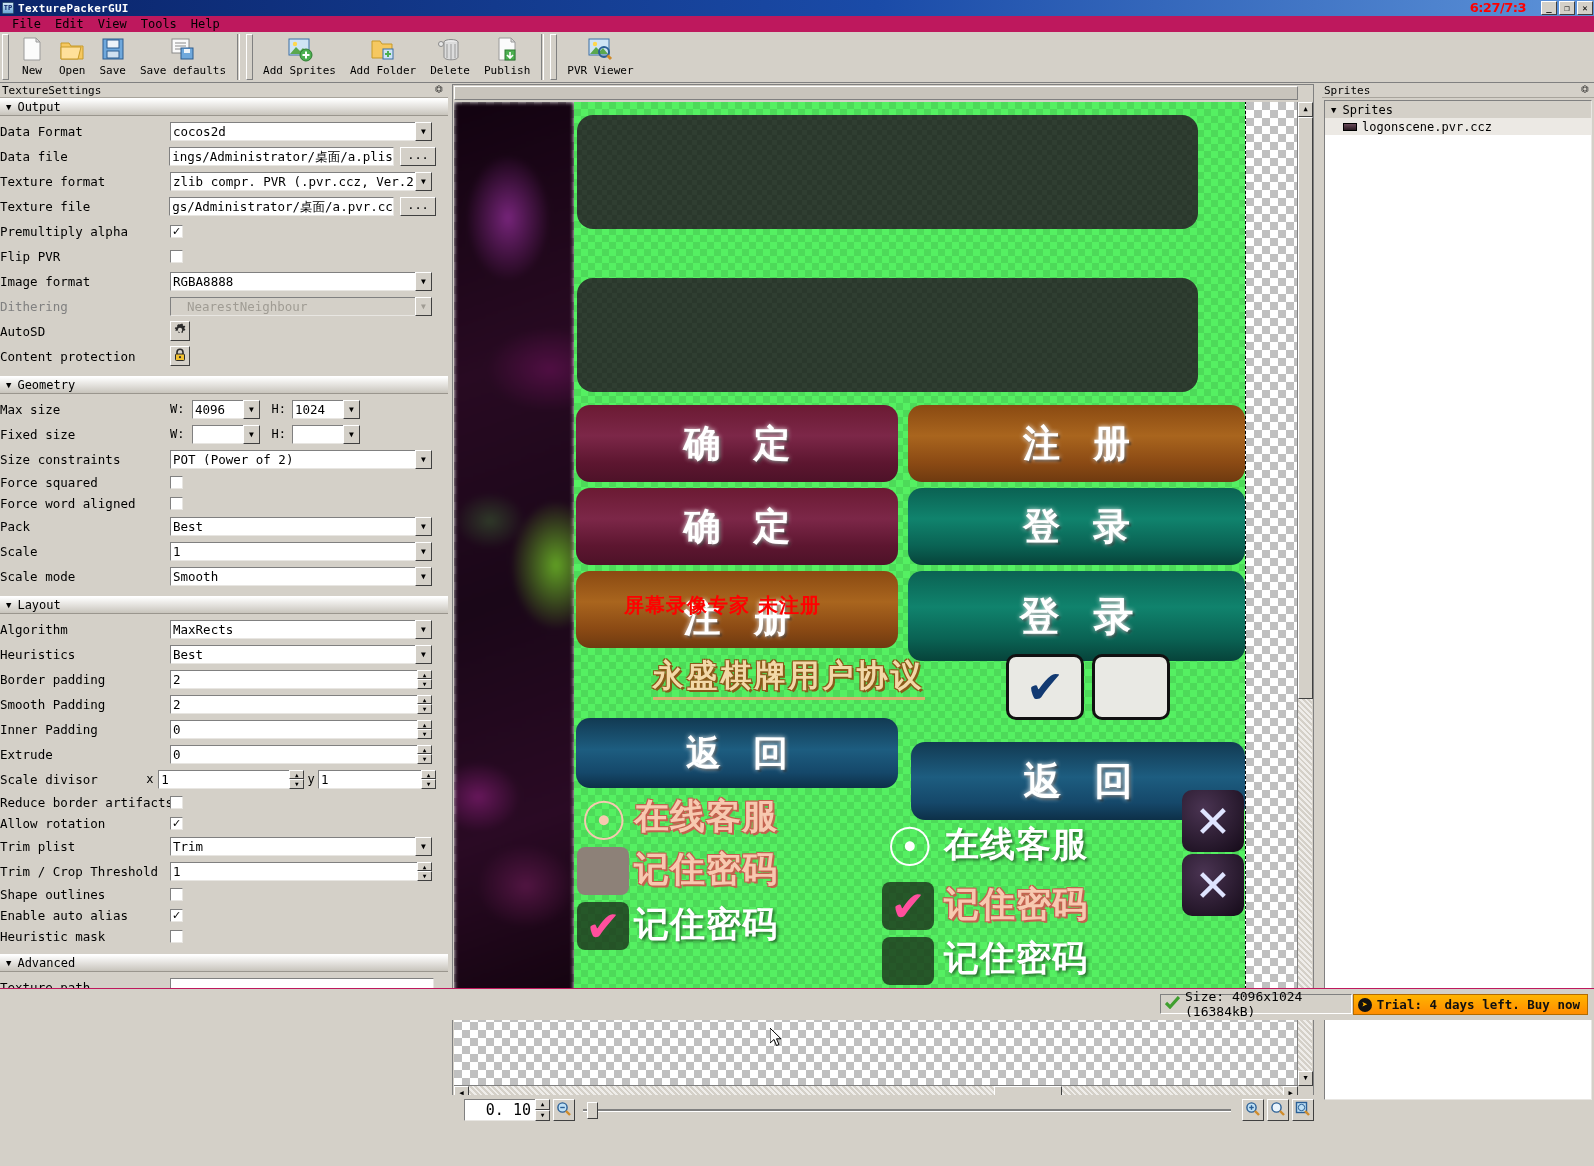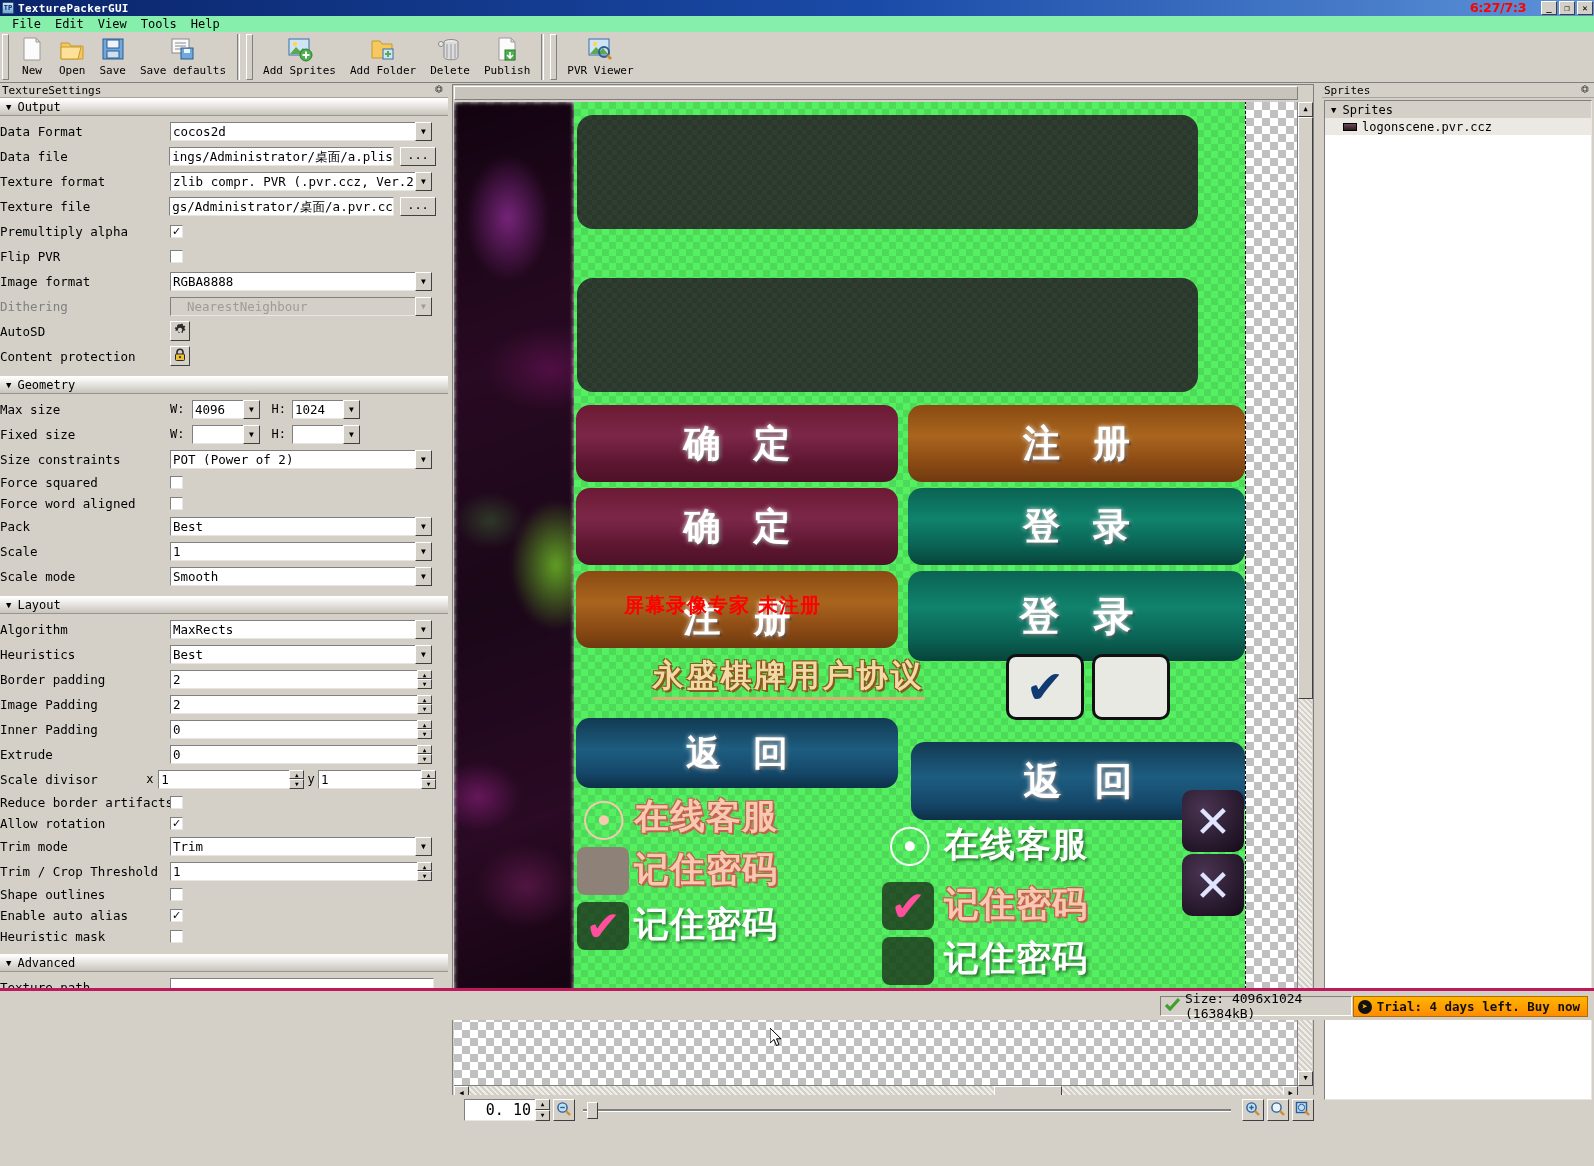--- a/index.html
+++ b/index.html
@@ -37,21 +37,21 @@
   .recorder-time {
     position: absolute; right: 68px; top: 0px;
     color: #ff0000; font-weight: bold; font-size: 13px;
     font-family: "DejaVu Sans", "Liberation Sans", sans-serif;
     letter-spacing: -0.5px; z-index: 50;
   }
 
   
   .menubar {
     position: absolute; left: 0; top: 16px; width: 1594px; height: 17px;
-    background: #86efac; display: flex; align-items: center; padding-left: 5px;
+    background: #be185d; display: flex; align-items: center; padding-left: 5px;
     border-bottom: 1px solid #d4d0c8;
   }
   .menu-item { padding: 1px 7px; font-size: 12px; }
 
   
   .toolbar {
     position: absolute; left: 0; top: 33px; width: 1594px; height: 50px;
     background: #d4d0c8; display: flex; align-items: flex-start;
     border-bottom: 1px solid #808080;
   }
@@ -294,21 +294,21 @@
   .leaf-icon { width: 14px; height: 8px; background: linear-gradient(#6a4a5a,#2a1a22);
     border: 1px solid #000; margin-right: 5px; flex: none; }
   .dock-side-sb {
     position: absolute; left: 1314px; top: 84px; width: 8px; height: 1018px;
     background: #d4d0c8;
   }
 
   
   .statusbar {
     position: absolute; left: 0; bottom: 0; width: 1594px; height: 32px;
-    background: #d4d0c8; border-top: 3px solid #be185d;
+    background: #d4d0c8; border-top: 1px solid #be185d;
   }
   .st-panel {
     position: absolute; height: 20px; background: #d4d0c8;
     border: 1px solid #808080; border-right-color: #fff; border-bottom-color: #fff;
     display: flex; align-items: center; font-size: 13px; padding: 0 4px;
   }
   .trial {
     position: absolute; right: 6px; top: 5px; height: 21px;
     background: linear-gradient(#ffb400,#ff8c00); border: 1px solid #b36b00;
     display: flex; align-items: center; padding: 0 7px 0 4px;
@@ -636,21 +636,21 @@
         <div class="lbl">Border padding</div>
         <div class="combo">
           <div class="txt" style="width:248px">2</div>
           <div class="spin">
               <div>▲</div>
               <div>▼</div>
             </div>
         </div>
       </div>
       <div class="row">
-        <div class="lbl">Image Padding</div>
+        <div class="lbl">Smooth Padding</div>
         <div class="combo">
           <div class="txt" style="width:248px">2</div>
           <div class="spin">
               <div>▲</div>
               <div>▼</div>
             </div>
         </div>
       </div>
       <div class="row">
         <div class="lbl">Inner Padding</div>
@@ -693,21 +693,21 @@
       </div>
       <div class="row" style="height:18px">
         <div class="lbl">Reduce border artifacts</div>
         <div class="cb"></div>
       </div>
       <div class="row" style="height:18px">
         <div class="lbl">Allow rotation</div>
         <div class="cb">✓</div>
       </div>
       <div class="row">
-        <div class="lbl">Trim mode</div>
+        <div class="lbl">Trim plist</div>
         <div class="combo">
           <div class="txt" style="width:246px">Trim</div>
           <div class="arrow">▼</div>
         </div>
       </div>
       <div class="row">
         <div class="lbl">Trim / Crop Threshold</div>
         <div class="combo">
           <div class="txt" style="width:248px">1</div>
           <div class="spin">

